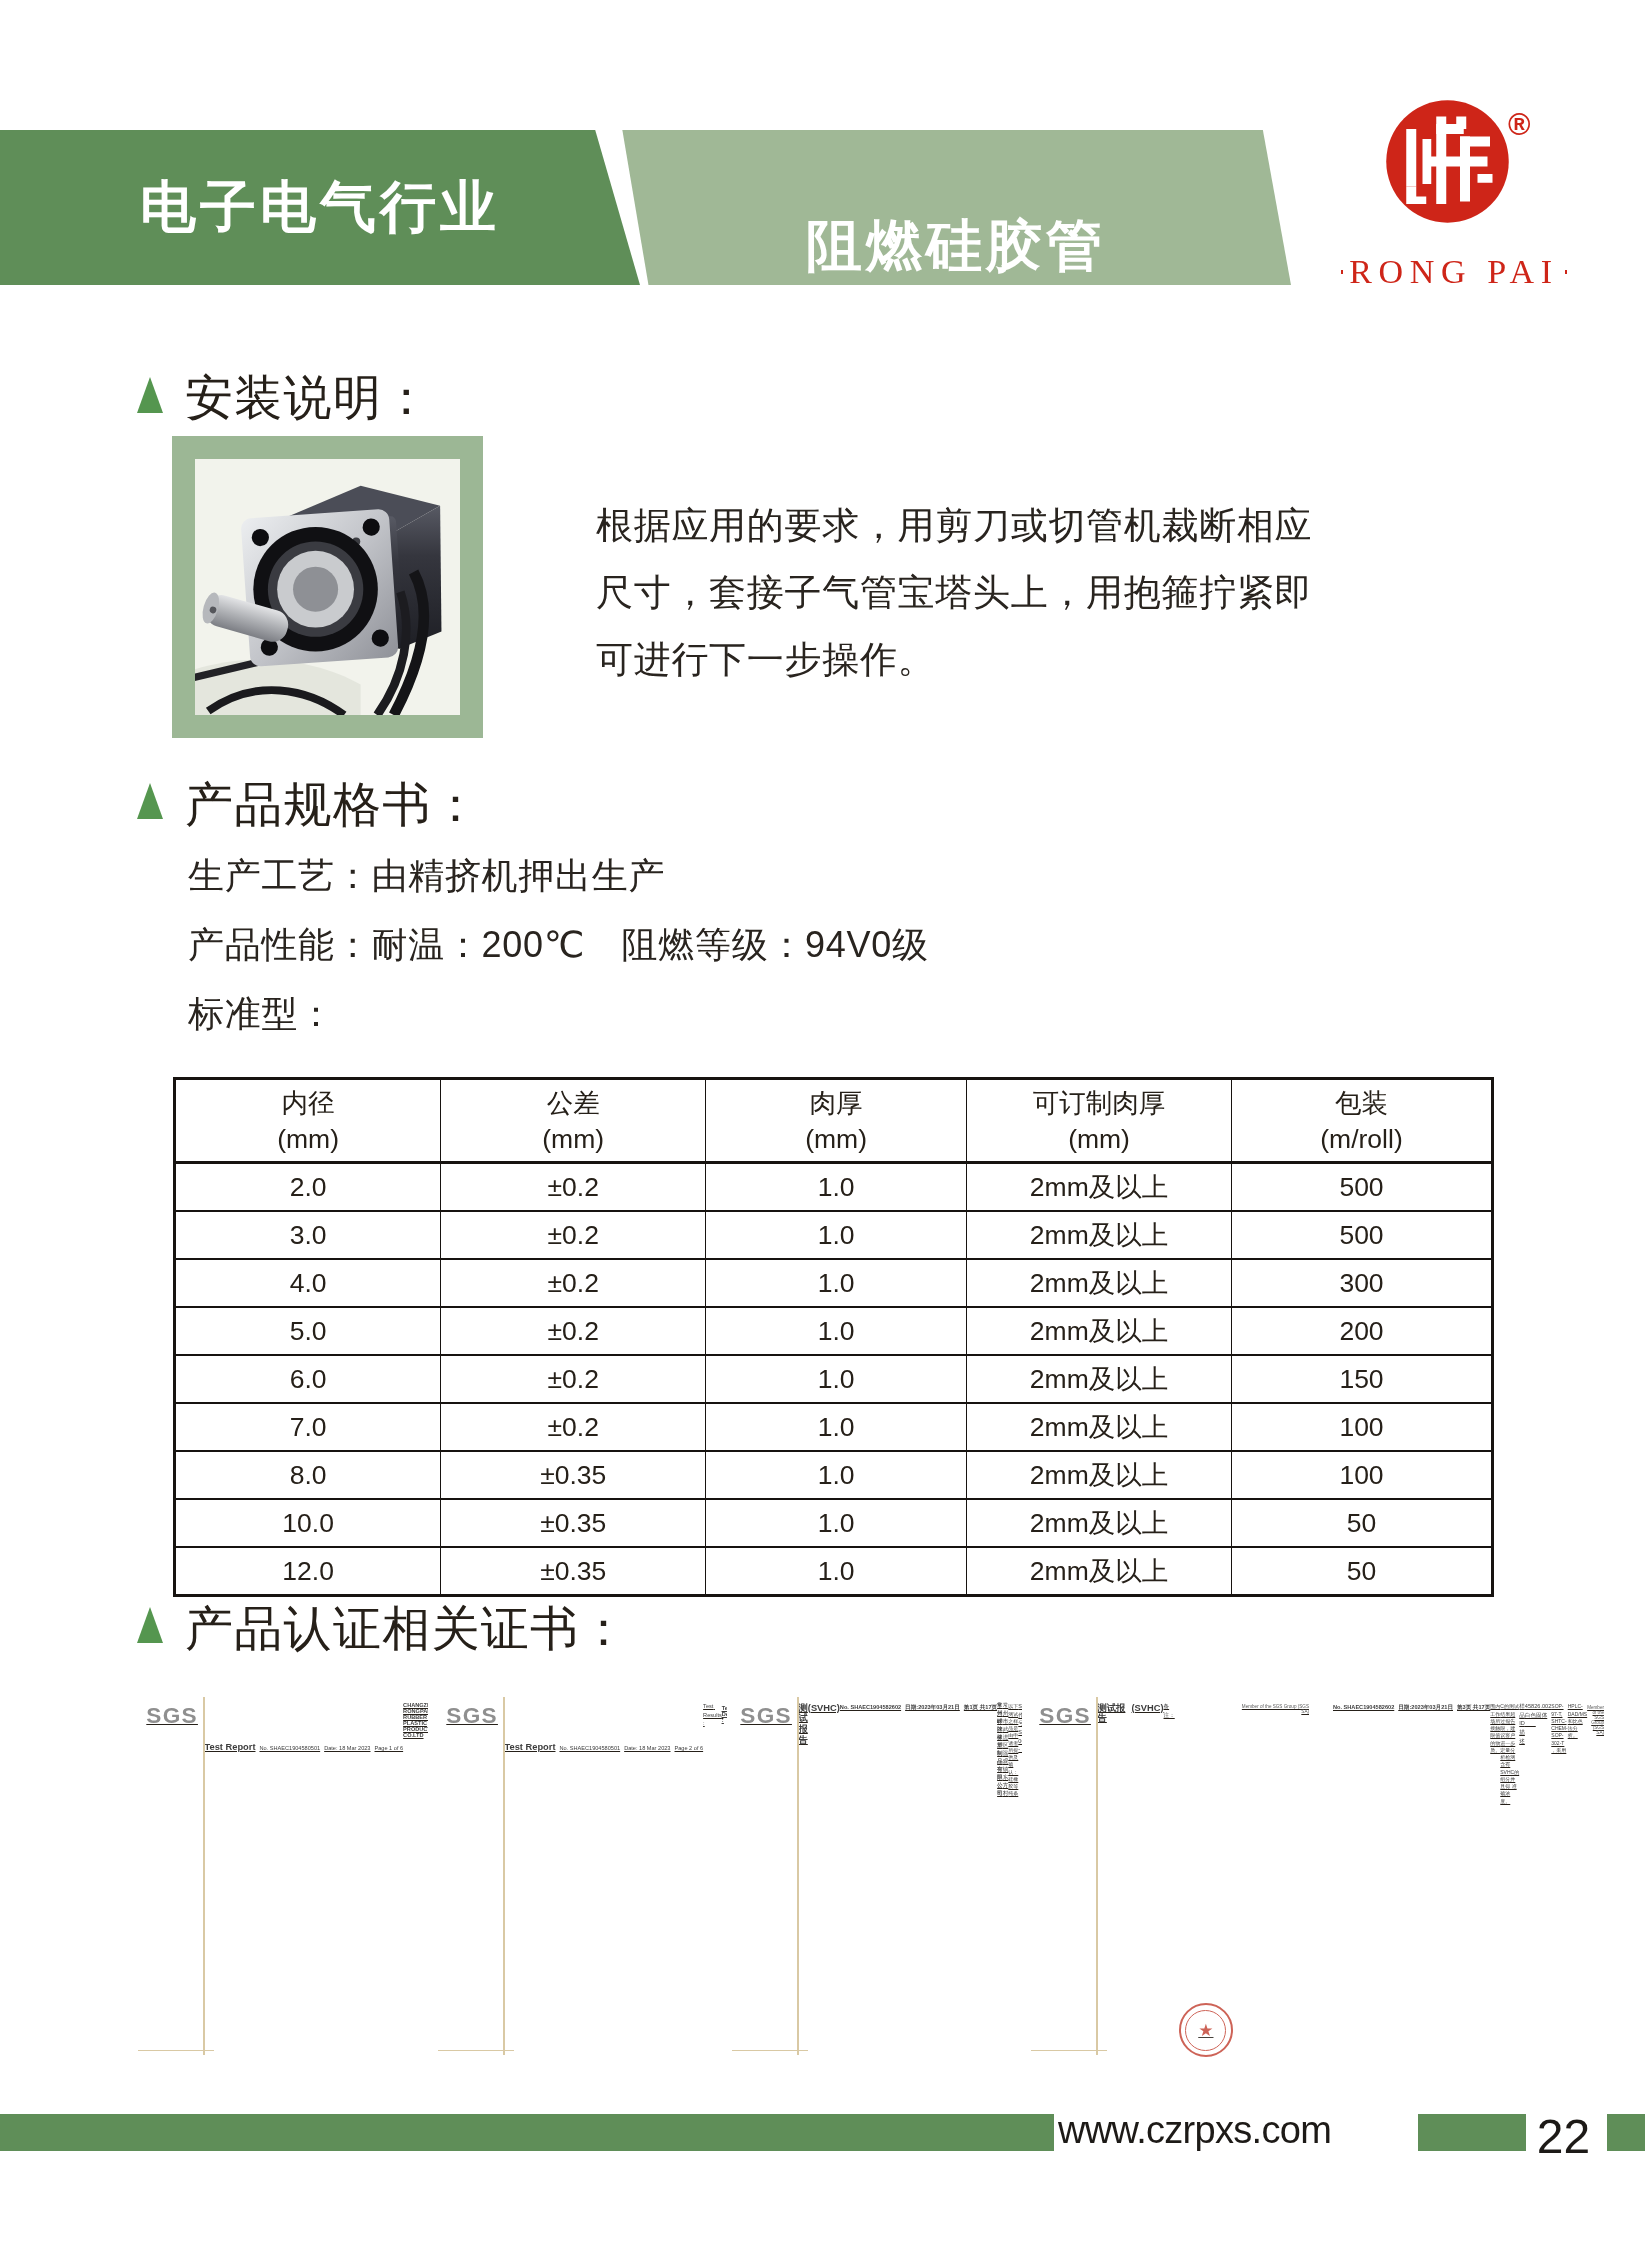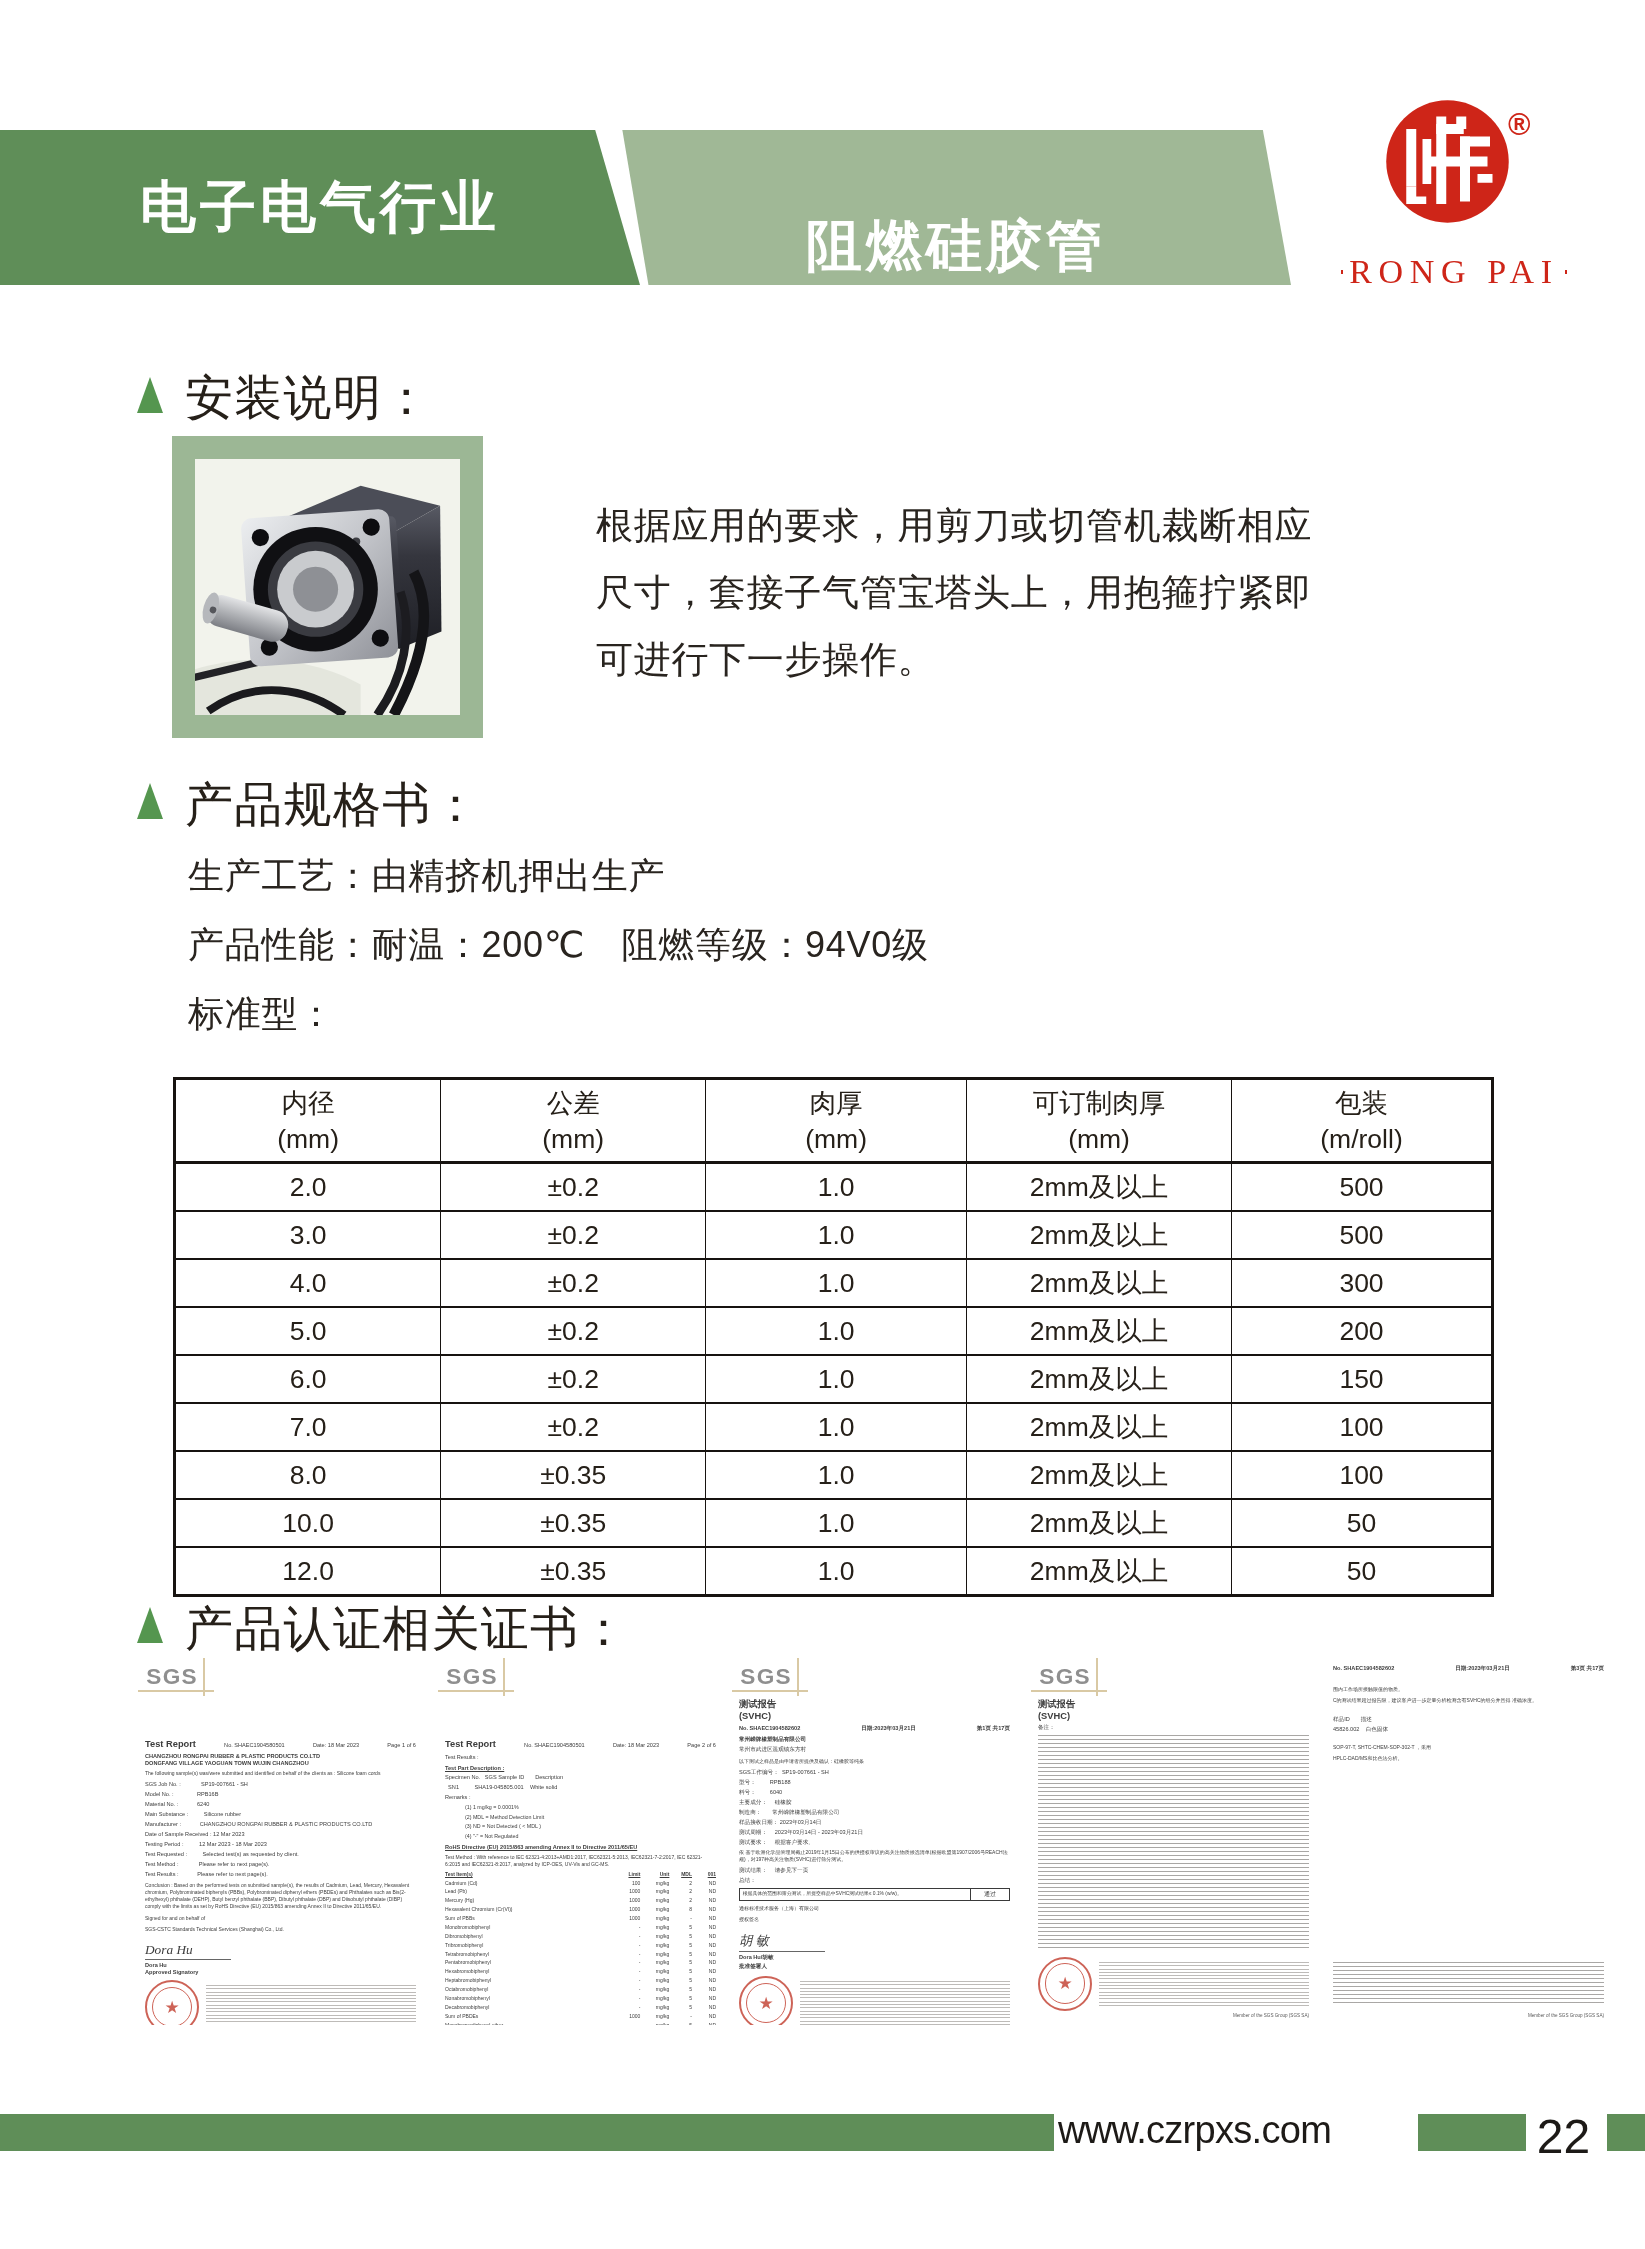--- a/index.html
+++ b/index.html
@@ -38,22 +38,22 @@
   
   .spec-table{position:absolute;left:173px;top:1077px;width:1321px;border-collapse:collapse;table-layout:fixed;
     border:3.3px solid #171310;}
   .spec-table th{border-left:1.3px solid #171310;border-right:1.3px solid #171310;border-bottom:3.3px solid #171310;
     height:81px;font-weight:400;font-size:26.5px;color:#262019;vertical-align:middle;padding:0;}
   .spec-table td{border:1.3px solid #171310;border-top:2px solid #171310;border-bottom:2px solid #171310;
     height:38px;text-align:center;font-size:26.5px;color:#262019;padding:4px;}
   .th-line{line-height:36px;}
 
   
-  .cert{position:absolute;top:1653px;width:295px;height:372px;background:#ffffff;box-sizing:border-box;
-    padding:9.3px 12px 6.6px 12px;display:flex;flex-direction:column;overflow:hidden;}
+  .cert{position:absolute;top:1692px;width:295px;height:372px;background:#ffffff;box-sizing:border-box;
+    padding:9.3px 12px 6.6px 12px;display:flex;flex-direction:row;overflow:hidden;text-decoration:underline;}
   .sgs{position:relative;width:max-content;margin:1.3px 0 6.6px 1.3px;padding:0 6.6px 2px 0;}
   .sgs b{font-size:22.6px;font-weight:800;color:#8F8F8F;letter-spacing:1.3px;font-family:"Liberation Sans",sans-serif;}
   .sgs::after{content:"";position:absolute;right:0;top:-5.3px;bottom:-4px;width:1.3px;background:#D9C9A4;}
   .sgs::before{content:"";position:absolute;left:-8px;right:-9.3px;bottom:0;height:1.3px;background:#D9C9A4;}
   .cl{margin:0.7px 0;color:#3D3D3D;}
   .tm{display:flex;justify-content:space-between;align-items:baseline;gap:4px;margin:4px 0 2.7px 0;}
   .tm span{font-size:5.6px;color:#3D3D3D;white-space:nowrap;margin-top:37px;}
   .tm span:first-child{font-size:9.3px;font-weight:700;}
   .meta3{display:flex;justify-content:space-between;gap:4px;margin:2.7px 0;}
   .meta3 span{font-size:5.6px;font-weight:700;color:#3D3D3D;white-space:nowrap;}

